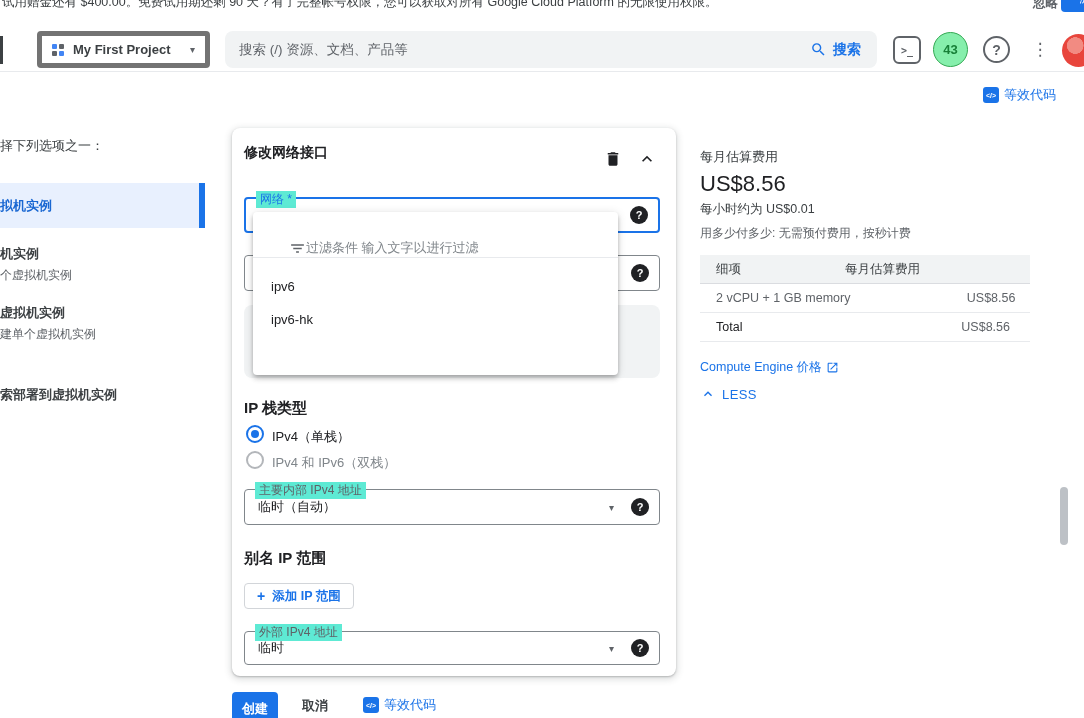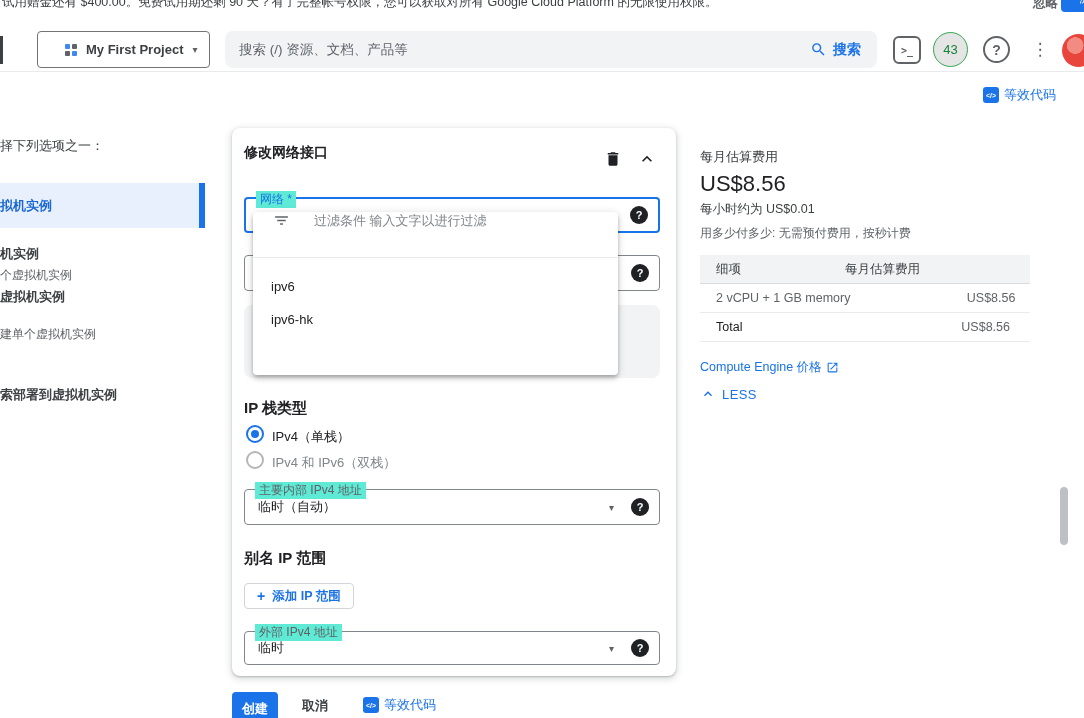--- a/index.html
+++ b/index.html
@@ -9,36 +9,36 @@
   
   .banner{position:absolute;left:0;top:0;width:1084px;height:13px;overflow:hidden;background:#fff}
   .banner-msg{position:absolute;left:2px;top:-6px;font-size:12.5px;color:#3c4043;white-space:nowrap}
   .banner-dismiss{position:absolute;left:1033px;top:-5px;font-size:12.5px;font-weight:bold;color:#5f6368;cursor:pointer}
   .banner-activate{position:absolute;left:1061px;top:-16px;width:62px;height:28px;background:#1a73e8;color:#fff;
     font-size:12.5px;border-radius:4px;display:flex;align-items:center;justify-content:center;cursor:pointer}
 
   
   .header{position:absolute;left:0;top:13px;width:1084px;height:59px;background:#fff;border-bottom:1px solid #e8eaed}
   .menu-mark{position:absolute;left:0;top:23px;width:3px;height:28px;background:#3c4043;cursor:pointer}
-  .project-picker{position:absolute;left:37px;top:18px;width:173px;height:37px;border:1px solid #737373;border-radius:4px;
-    display:flex;align-items:center;gap:9px;padding:0 27px;cursor:pointer;background:#fff}
+  .project-picker{position:absolute;left:37px;top:18px;width:173px;height:37px;border:5px solid #737373;border-radius:4px;
+    display:flex;align-items:center;gap:9px;padding:0 10px;cursor:pointer;background:#fff}
   .proj-icon{display:inline-grid;grid-template-columns:5px 5px;grid-gap:2px}
   .proj-icon i{width:5px;height:5px;border-radius:1px;background:#5f6368}
   .proj-icon i:nth-child(1){background:#4285f4}.proj-icon i:nth-child(4){background:#4285f4}
   .proj-name{font-size:13px;font-weight:bold;color:#3c4043;flex:1;white-space:nowrap}
   .caret-sm{color:#5f6368;font-size:10px}
   .searchbar{position:absolute;left:225px;top:18px;width:652px;height:37px;background:#f1f3f4;border-radius:8px;
     display:flex;align-items:center;padding:0 14px;cursor:text}
   .search-ph{font-size:13.5px;color:#5f6368;flex:1}
   .search-btn{display:flex;align-items:center;gap:6px;color:#1a73e8;font-size:14px;font-weight:bold;cursor:pointer;margin-right:2px}
   .shell-btn{position:absolute;left:893px;top:23px;width:28px;height:28px;border:2px solid #5f6368;border-radius:6px;
     color:#5f6368;font-family:"DejaVu Sans Mono",monospace;font-size:10px;font-weight:bold;
     display:flex;align-items:center;justify-content:center;cursor:pointer}
   .badge43{position:absolute;left:933px;top:19px;width:35px;height:35px;border:1.5px solid #34a853;border-radius:50%;
-    color:#188038;font-size:13px;font-weight:normal;display:flex;align-items:center;justify-content:center;cursor:pointer;background:#e5e5e5}
+    color:#188038;font-size:13px;font-weight:bold;display:flex;align-items:center;justify-content:center;cursor:pointer;background:#86efac}
   .help-btn{position:absolute;left:983px;top:23px;width:27px;height:27px;border:2px solid #5f6368;border-radius:50%;
     color:#5f6368;font-size:14px;font-weight:bold;display:flex;align-items:center;justify-content:center;cursor:pointer}
   .kebab{position:absolute;left:1031px;top:21px;width:18px;height:31px;color:#5f6368;font-size:17px;
     display:flex;align-items:center;justify-content:center;cursor:pointer}
   .avatar{position:absolute;left:1062px;top:21px;width:33px;height:33px;border-radius:50%;
     background:radial-gradient(circle at 40% 35%,#f28b82 0 28%,#e8453c 29% 100%);cursor:pointer}
 
   
   .equiv-link{display:flex;align-items:center;gap:5px;color:#1a73e8;font-size:13px;cursor:pointer}
   .equiv-top{position:absolute;top:86px;right:28px}
@@ -70,21 +70,21 @@
     background:#202124;color:#fff;font-size:11px;font-weight:bold;display:flex;align-items:center;justify-content:center;cursor:pointer}
   .f-network{left:12px;top:69px;width:416px;height:36px;border:2px solid #1a73e8}
   .f-subnet{left:12px;top:127px;width:416px;height:36px;border:1px solid #80868b}
   .infobox{position:absolute;left:12px;top:177px;width:416px;height:73px;background:#f1f3f4;border-radius:8px}
   .f-int{left:12px;top:361px;width:416px;height:36px;border:1px solid #80868b}
   .f-ext{left:12px;top:503px;width:416px;height:34px;border:1px solid #80868b}
 
   
   .menu{position:absolute;left:21px;top:84px;width:365px;height:163px;background:#fff;border-radius:4px;z-index:5;
     box-shadow:0 2px 4px -1px rgba(0,0,0,.2),0 4px 5px rgba(0,0,0,.14),0 1px 10px rgba(0,0,0,.12)}
-  .menu-filter{height:46px;display:flex;align-items:flex-start;gap:24px;padding:0 20px;border-bottom:1px solid #e8eaed;
+  .menu-filter{height:46px;display:flex;align-items:flex-end;gap:0;padding:0 36px;border-bottom:1px solid #e8eaed;
     color:#80868b;font-size:13px}
   .menu-opts{padding-top:12px}
   .opt{height:33px;display:flex;align-items:center;padding:0 18px;font-size:13px;color:#202124;cursor:pointer}
   .opt.sel{background:#d2e3fc;color:#174ea6;font-weight:bold}
 
   .section-label{position:absolute;font-size:15px;font-weight:bold;color:#202124}
   .radio{position:absolute;width:18px;height:18px;border-radius:50%;cursor:pointer}
   .radio.on{border:2px solid #1a73e8}
   .radio.on::after{content:"";position:absolute;left:3px;top:3px;width:8px;height:8px;border-radius:50%;background:#1a73e8}
   .radio.off{border:2px solid #b3b6ba}
@@ -171,21 +171,21 @@
   <div class="sb-heading">择下列选项之一：</div>
 
   <div class="sb-sel">
     <span class="sb-sel-label">拟机实例</span>
     <span class="sb-sel-bar"></span>
   </div>
 
   <div class="sb-title" style="top:245px">机实例</div>
   <div class="sb-sub" style="top:267px">个虚拟机实例</div>
 
-  <div class="sb-title" style="top:288px">虚拟机实例</div>
+  <div class="sb-title" style="top:304px">虚拟机实例</div>
   <div class="sb-sub" style="top:326px">建单个虚拟机实例</div>
 
   <div class="sb-title" style="top:386px">索部署到虚拟机实例</div>
 
   <div class="card">
     <div class="card-title">修改网络接口</div>
 
     <div class="icon-btn trash">
       <svg viewBox="0 0 24 24" width="18" height="18" fill="#202124">
           <path d="M6 19c0 1.1.9 2 2 2h8c1.1 0 2-.9 2-2V7H6v12zM19 4h-3.5l-1-1h-5l-1 1H5v2h14V4z"></path>

